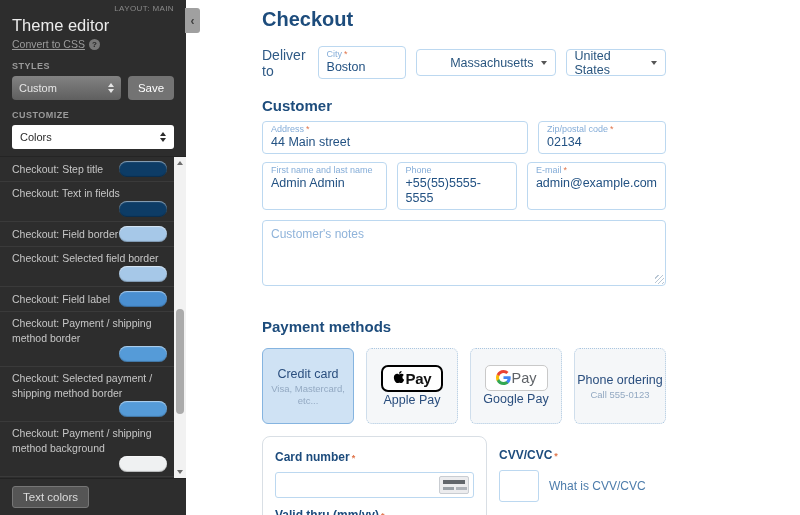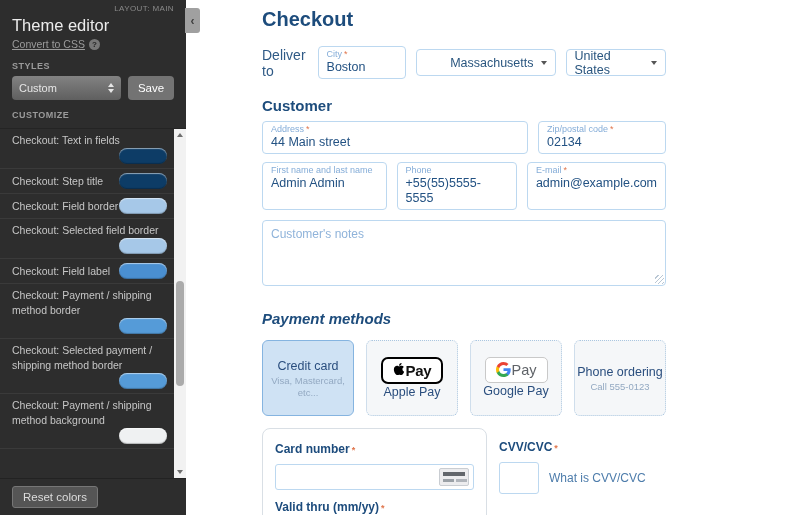--- a/index.html
+++ b/index.html
@@ -87,21 +87,21 @@
   .phone { width:166px; }
   .email { flex:1; }
 
   .notes-wrap { position:relative; margin-top:10px; }
   .notes { width:100%; height:66px; border:1px solid #bcd8f0; border-radius:4px; resize:none;
            font-family:inherit; font-size:12px; color:#235283; padding:6px 8px; display:block; }
   .notes::placeholder { color:#8fb3da; }
   .resize-handle { position:absolute; right:2px; bottom:2px; width:9px; height:9px;
                    background:repeating-linear-gradient(135deg, transparent 0 2px, #b9c7d4 2px 3px); }
 
-  .pm-heading { margin-top:24px;font-style:italic; }
+  .pm-heading { margin-top:32px; }
   .pm-row { display:flex; gap:12px; margin-top:12px; }
   .pm-card { flex:1 1 0; height:76px; border-radius:6px; display:flex; flex-direction:column;
              align-items:center; justify-content:center; cursor:pointer; text-align:center;
              border:1px dotted #aac6e0; background:#f5f7f9; }
   .pm-card.selected { background:#cfe2f4; border:1px solid #85b4e0; }
   .pm-title { font-size:12.5px; color:#2a4e7e; line-height:16px; }
   .pm-sub { font-size:9.5px; color:#93a9c2; line-height:12px; margin-top:1px; }
   .badge { background:#fff; display:inline-flex; gap:1px; }
   .apple-badge { border:2px solid #000; border-radius:7px; padding:3px 10px; }
   .apple-badge .pay-txt { font-size:15px; font-weight:600; color:#111; letter-spacing:-.3px; }
@@ -147,29 +147,36 @@
         <div class="gray-select">
           <span class="sel-text">Custom</span>
           <span class="dbl-arrow">
               <span class="tri up"></span>
               <span class="tri down"></span>
             </span>
         </div>
         <button class="save-btn">Save</button>
       </div>
       <div class="sb-label">CUSTOMIZE</div>
+      <div class="white-select">
+        <span class="sel-text">Colors</span>
+        <span class="dbl-arrow">
+            <span class="tri up"></span>
+            <span class="tri down"></span>
+          </span>
+      </div>
     </div>
 
     <div class="sb-list">
       <div class="citem">
+        <span class="clabel">Checkout: Step title</span>
+        <span class="swatch" style="background: rgb(13, 60, 102);"></span>
+      </div>
+      <div class="citem">
         <span class="clabel">Checkout: Text in fields</span>
-        <span class="swatch" style="background: rgb(13, 60, 102);"></span>
-      </div>
-      <div class="citem">
-        <span class="clabel">Checkout: Step title</span>
         <span class="swatch" style="background: rgb(13, 60, 102);"></span>
       </div>
       <div class="citem">
         <span class="clabel">Checkout: Field border</span>
         <span class="swatch" style="background: rgb(166, 200, 232);"></span>
       </div>
       <div class="citem">
         <span class="clabel">Checkout: Selected field border</span>
         <span class="swatch" style="background: rgb(166, 200, 232);"></span>
       </div>
@@ -201,21 +208,21 @@
         <div class="sb-track">
           <div class="sb-thumb"></div>
         </div>
         <div class="sb-btn">
             <span class="tri down"></span>
           </div>
       </div>
     </div>
 
     <div class="sb-foot">
-      <button class="reset-btn">Reset colors</button>
+      <button class="reset-btn">Text colors</button>
     </div>
   </div>
 
   <div class="collapse-tab">‹</div>
 
   <div class="main">
     <div class="h1">Checkout</div>
 
     <div class="deliver-row">
       <span class="deliver-label">Deliver to</span>

